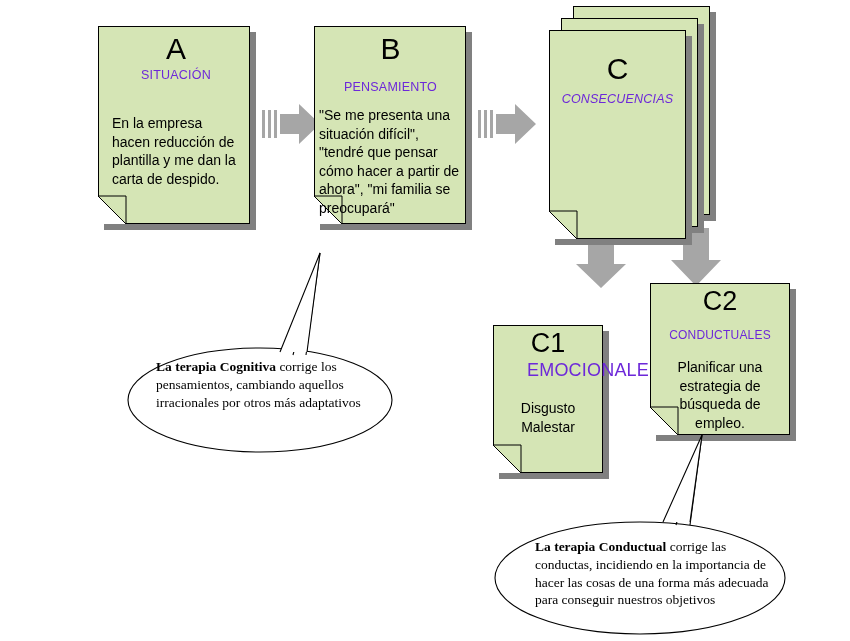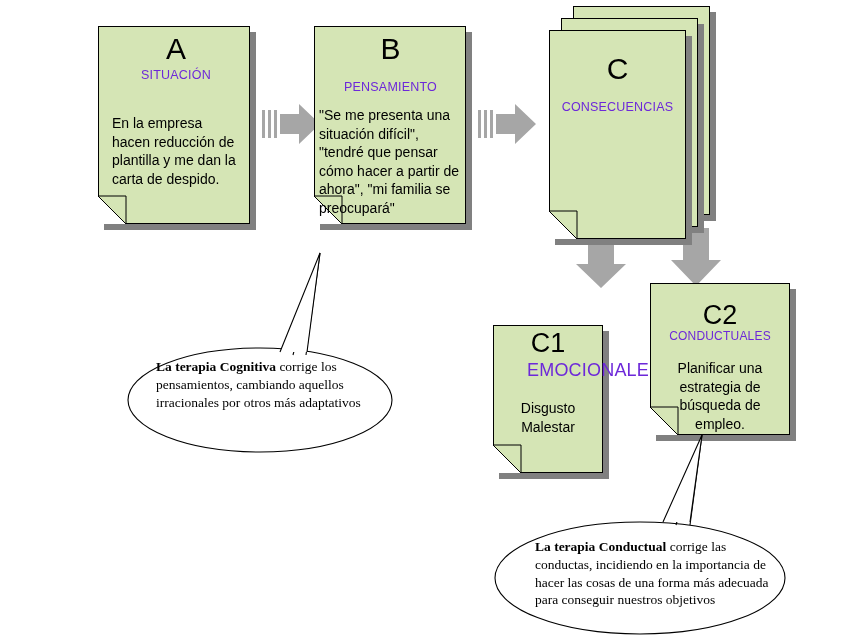--- a/index.html
+++ b/index.html
@@ -156,21 +156,21 @@
     <div class="doc-shadow" style="left:6px; top:6px; width:137px; height:209px;"></div>
     <div class="doc-body"></div>
     <div class="fold-mask"></div>
     <svg class="fold-line" viewBox="0 0 40 40" xmlns="http://www.w3.org/2000/svg">
       <path d="M0,12 L28,40" stroke="#000" stroke-width="1" fill="none"></path>
       <path d="M28,12 L28,40" stroke="#000" stroke-width="1" fill="none"></path>
       <path d="M0,12 L28,12" stroke="#000" stroke-width="1" fill="none"></path>
     </svg>
     <div class="doc-content" style="padding: 24px 8px 0 8px;">
       <div class="doc-letter">C</div>
-      <div class="doc-sub" style="margin-top:16px;">CONSECUENCIAS</div>
+      <div class="doc-sub" style="margin-top:8px;font-style:italic;">CONSECUENCIAS</div>
     </div>
   </div>
 
   <div class="doc" id="box-a" style="z-index:6;">
     <div class="doc-shadow" style="left:6px; top:6px; width:152px; height:198px;"></div>
     <div class="doc-body"></div>
     <div class="fold-mask"></div>
     <svg class="fold-line" viewBox="0 0 40 40" xmlns="http://www.w3.org/2000/svg">
       <path d="M0,12 L28,40" stroke="#000" stroke-width="1" fill="none"></path>
       <path d="M28,12 L28,40" stroke="#000" stroke-width="1" fill="none"></path>
@@ -218,23 +218,23 @@
 
   <div class="doc" id="box-c2" style="z-index:6;">
     <div class="doc-shadow" style="left:6px; top:6px; width:140px; height:152px;"></div>
     <div class="doc-body"></div>
     <div class="fold-mask"></div>
     <svg class="fold-line" viewBox="0 0 40 40" xmlns="http://www.w3.org/2000/svg">
       <path d="M0,12 L28,40" stroke="#000" stroke-width="1" fill="none"></path>
       <path d="M28,12 L28,40" stroke="#000" stroke-width="1" fill="none"></path>
       <path d="M0,12 L28,12" stroke="#000" stroke-width="1" fill="none"></path>
     </svg>
-    <div class="doc-content" style="padding: 19px 4px 0 4px;">
+    <div class="doc-content" style="padding: 5px 4px 0 4px;">
       <div class="doc-letter" style="font-size:27px;">C2</div>
-      <div class="doc-sub" style="margin-top:0; font-size:12px;">CONDUCTUALES</div>
+      <div class="doc-sub" style="margin-top:13px; font-size:12px;">CONDUCTUALES</div>
       <div class="doc-text" style="margin-top:16px; text-align:center; padding:0 6px;">Planificar una estrategia de búsqueda de empleo.</div>
     </div>
   </div>
 
   <svg class="layer-svg" viewBox="0 0 850 641" xmlns="http://www.w3.org/2000/svg" style="z-index:7;">
 
     <g>
       <path d="M293,355 L320,253 L306,355" fill="#ffffff" stroke="#000000" stroke-width="1.1" stroke-linejoin="miter"></path>
       <ellipse cx="260" cy="400" rx="132" ry="52" fill="none" stroke="#000000" stroke-width="1.1"></ellipse>
       <path d="M280,352 L320,253 L307,352" fill="#ffffff" stroke="#000000" stroke-width="1.1"></path>

